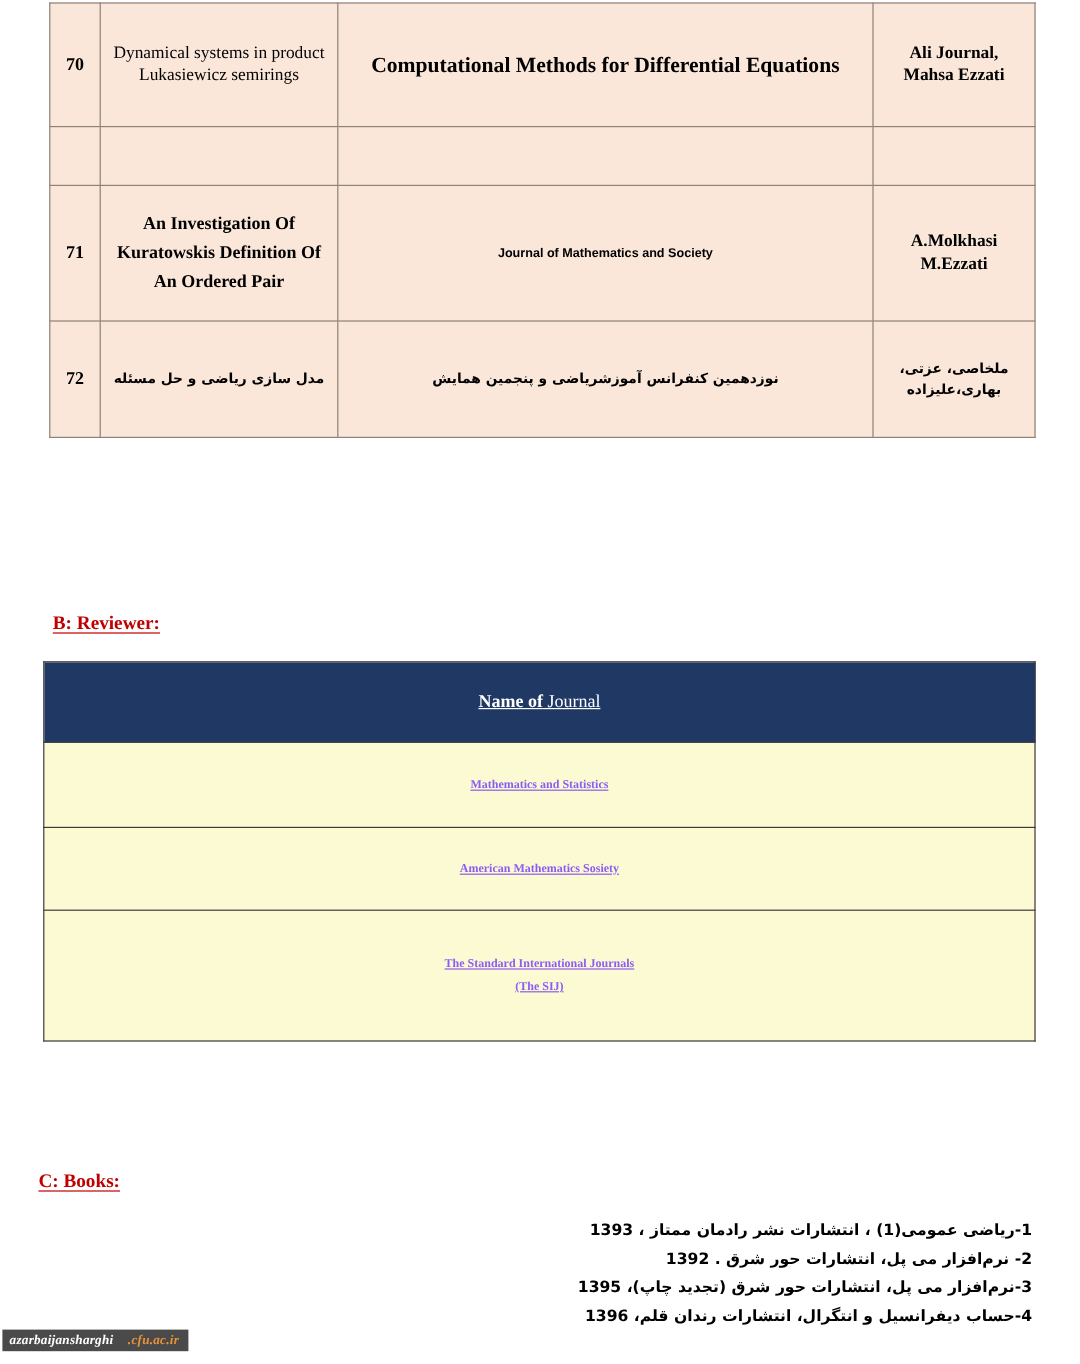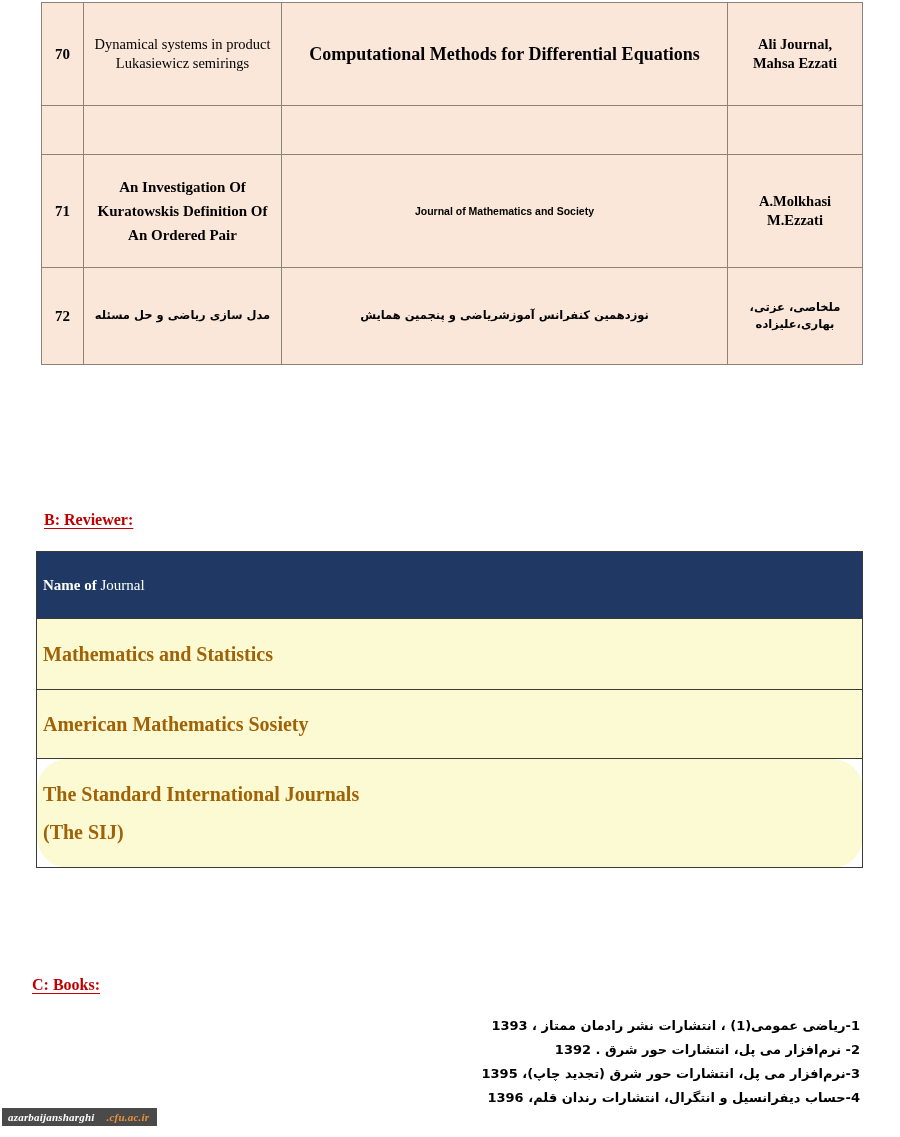--- a/index.html
+++ b/index.html
@@ -113,42 +113,43 @@
     width: 827px;
   }
   table.rev-table {
     border-collapse: collapse;
     width: 827px;
     table-layout: fixed;
   }
   table.rev-table th,
   table.rev-table td {
     border: 1px solid #3a3a3a;
-    text-align: left;
+    text-align: center;
     vertical-align: middle;
     padding: 4px 6px;
+    text-decoration: underline;
   }
   table.rev-table th.rev-head {
     background: #1f3864;
     color: #ffffff;
     height: 58px;
     font-size: 15px;
     font-weight: normal;
   }
   table.rev-table th.rev-head .hd-strong { font-weight: bold; }
   table.rev-table td.rev-cell {
     background: #fcfad2;
-    color: #a16207;
-    font-weight: bold;
-    font-size: 20px;
+    color: #8b5cf6;
+    font-weight: bold;
+    font-size: 10px;
     line-height: 1.9;
   }
   tr.rev-r1 td { height: 62px; }
   tr.rev-r2 td { height: 60px; }
-  tr.rev-r3 td { height: 100px; border-radius: 31px; }
+  tr.rev-r3 td { height: 100px; }
 
   
   .books-list {
     position: absolute;
     left: 40px;
     top: 1014px;
     width: 820px;
     direction: rtl;
     text-align: right;
     font-family: "DejaVu Sans", "Liberation Sans", sans-serif;

